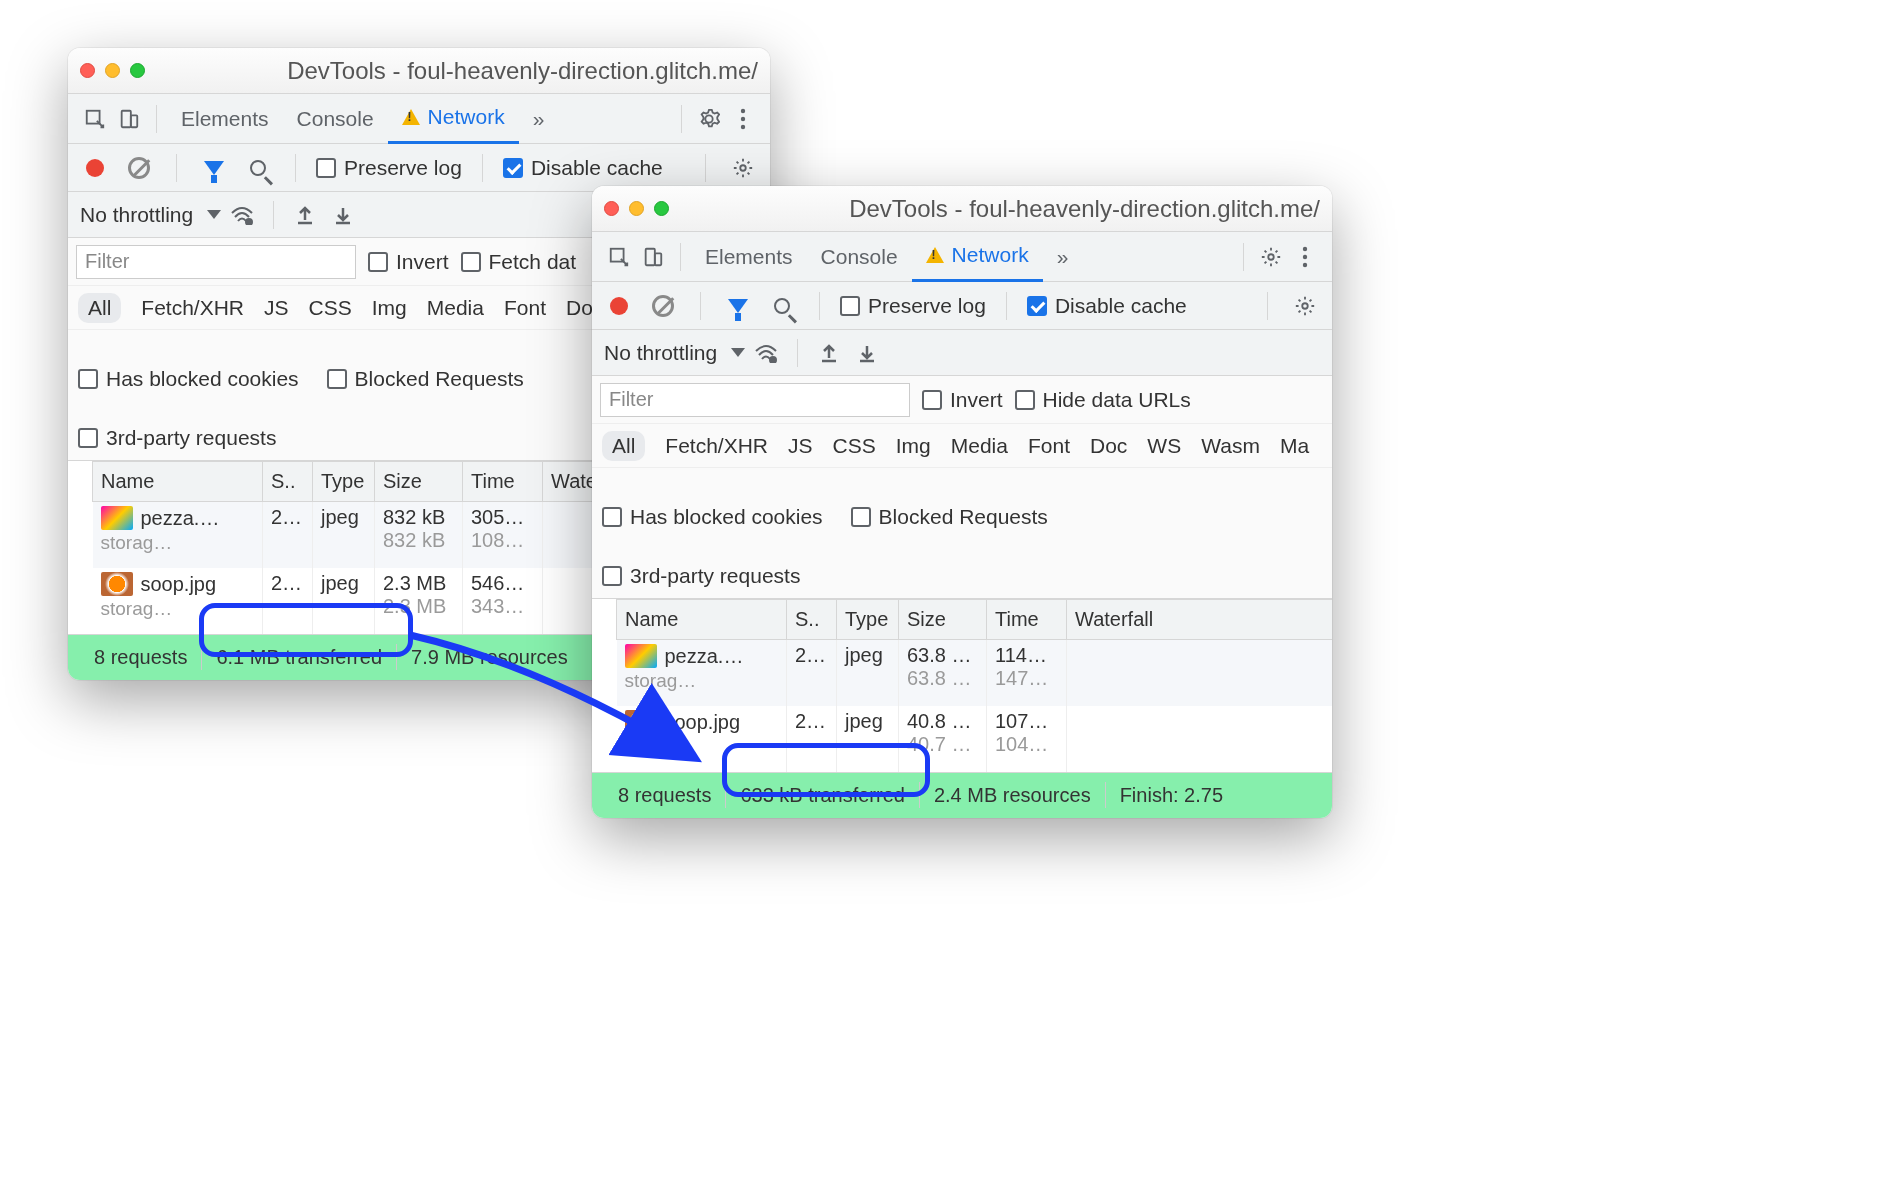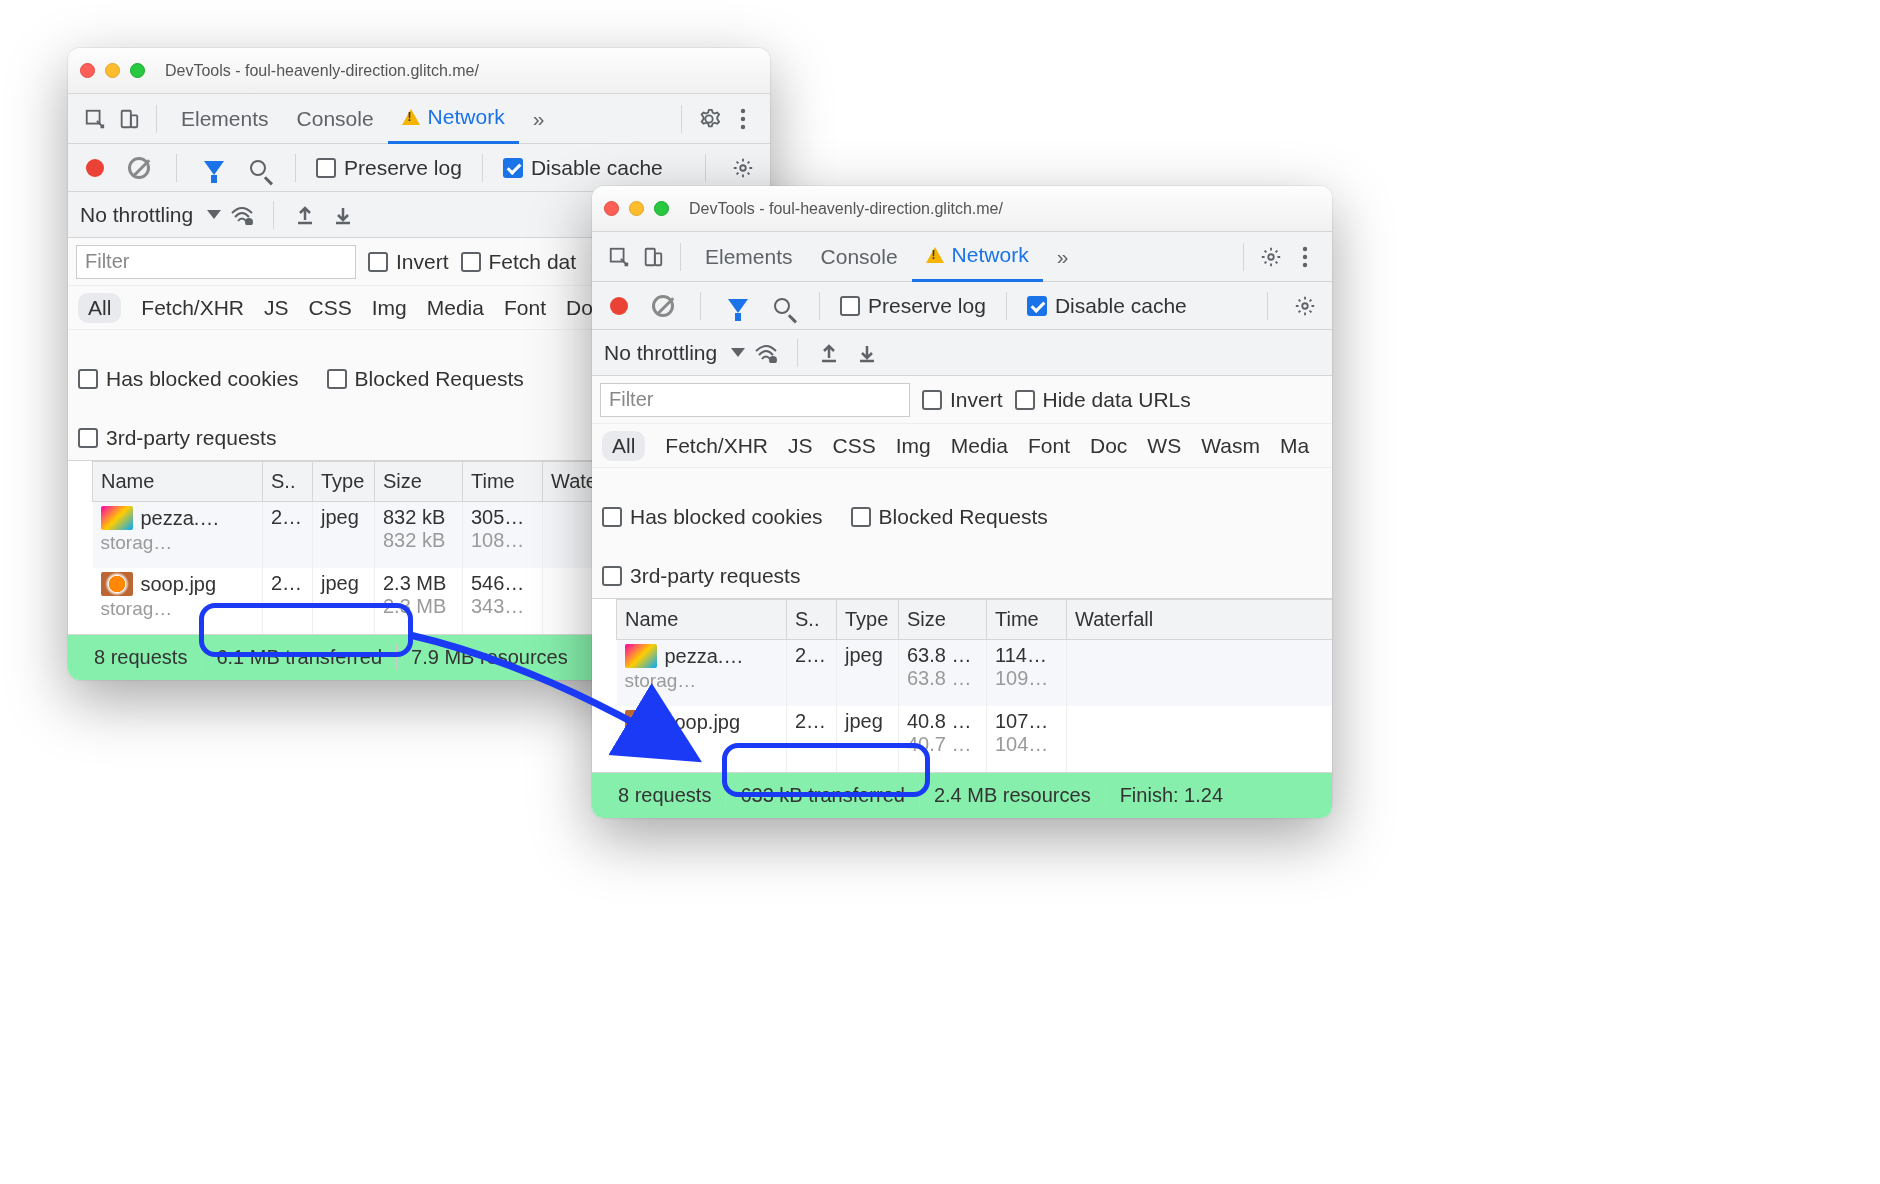--- a/index.html
+++ b/index.html
@@ -25,21 +25,21 @@
     height: 46px;
     padding: 0 12px;
     background: linear-gradient(#fdfdfd,#f1f1f1);
     border-bottom: 1px solid #d6d6d6;
   }
   .traffic { display: flex; gap: 10px; margin-right: 20px; }
   .dot { width: 15px; height: 15px; border-radius: 50%; }
   .dot.red { background: #ff5f57; border:1px solid #e14a40;}
   .dot.yellow { background: #ffbd2e; border:1px solid #e1a325;}
   .dot.green { background: #28c840; border:1px solid #1ca82f;}
-  .title { flex:1; text-align:left; color:#555; font-size:16px; }
+  .title { flex:1; text-align:right; color:#555; font-size:24px; }
   .tabsrow {
     display:flex; align-items:center; height:50px;
     background:#f1f3f4; border-bottom:1px solid #d6d6d6;
     padding: 0 10px; gap: 0;
   }
   .icbtn {
     width:34px; height:34px; display:flex; align-items:center; justify-content:center;
     color:#5f6368; border-radius:4px; cursor:pointer;
   }
   .divider { width:1px; height:28px; background:#d6d6d6; margin:0 10px; }
@@ -503,42 +503,42 @@
           <span>Waterfall</span>
           <span class="tri-up"></span>
         </div>
       </th>
     </tr>
     <tr class="datarow alt">
       <td class="fname"><span class="thumb"></span><span>pezza.…</span><br><span class="sub">storag…</span></td>
       <td>2…</td>
       <td>jpeg</td>
       <td><span>63.8 …</span><br><span style="color:#9a9a9a">63.8 …</span></td>
-      <td><span>114…</span><br><span style="color:#9a9a9a">109…</span></td>
+      <td><span>114…</span><br><span style="color:#9a9a9a">147…</span></td>
       <td style="text-align:right"><span class="wf-bar" style="height:26px"></span></td>
     </tr>
     <tr class="datarow">
       <td class="fname"><span class="thumb" style="background:radial-gradient(circle,#f80 40%,#fff 42%,#b63 60%)"></span><span>soop.jpg</span><br><span class="sub">storag…</span></td>
       <td>2…</td>
       <td>jpeg</td>
       <td><span>40.8 …</span><br><span style="color:#9a9a9a">40.7 …</span></td>
       <td><span>107…</span><br><span style="color:#9a9a9a">104…</span></td>
       <td style="text-align:right"><span class="wf-bar" style="height:26px"></span></td>
     </tr>
   </tbody>
     </table>
 
   <div class="statusbar">
     <span class="stat">8 requests</span>
     <span class="vsep"></span>
     <span class="stat">633 kB transferred</span>
     <span class="vsep"></span>
     <span class="stat">2.4 MB resources</span>
     <span class="vsep"></span>
-    <span class="stat">Finish: 1.24</span>
+    <span class="stat">Finish: 2.75</span>
   </div>
 </div>
 
 <div class="hl" style="left:199px; top:603px; width:214px; height:54px;"></div>
 <div class="hl" style="left:722px; top:743px; width:208px; height:54px;"></div>
 
 <svg class="arrow-svg" style="left:390px; top:625px;" width="320" height="160">
   <defs>
     <marker id="ah" markerWidth="14" markerHeight="14" refX="10" refY="6" orient="auto">
       <path d="M0,0 L12,6 L0,12 Z" fill="#1a3af5"></path>

